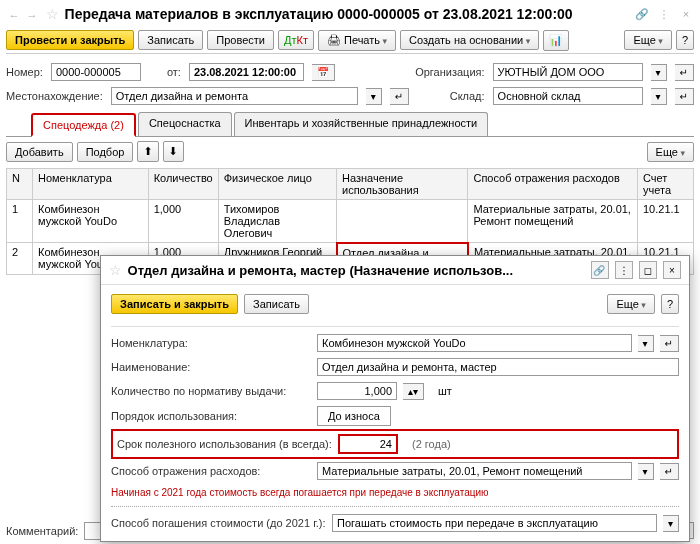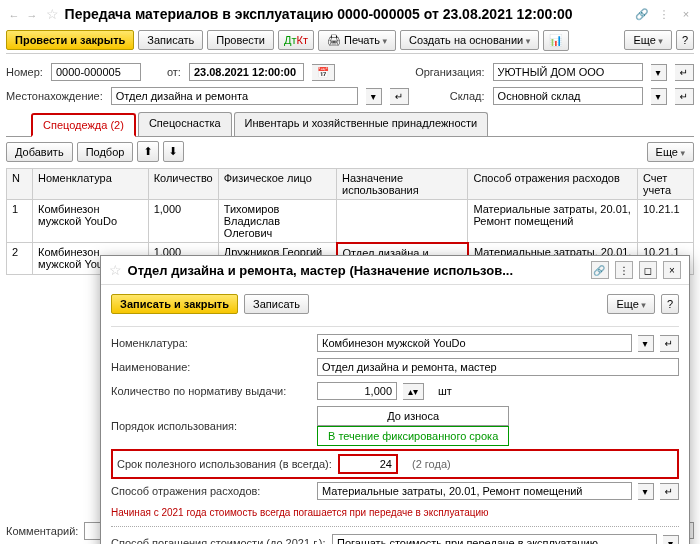--- a/index.html
+++ b/index.html
@@ -193,21 +193,20 @@
     <div class="dlg-row">
       <span class="dlg-lbl">Количество по нормативу выдачи:</span>
       <input class="input right-align" style="width: 80px;" value="1,000">
       <button class="input-btn">▴▾</button>
       <span style="margin-left:8px">шт</span>
     </div>
     <div class="dlg-row">
       <span class="dlg-lbl">Порядок использования:</span>
       <div class="seg">
         <button class="seg-btn">До износа</button>
-        <button class="seg-btn active">В течение фиксированного срока</button>
       </div>
     </div>
     <div class="dlg-row red-box" style="padding:3px 4px">
       <span class="dlg-lbl" style="width:215px">Срок полезного использования (в всегда):</span>
       <input class="input right-align red-box" style="width: 60px;" value="24">
       <span style="margin-left:8px;color:#666">(2 года)</span>
     </div>
     <div class="dlg-row">
       <span class="dlg-lbl">Способ отражения расходов:</span>
       <input class="dlg-input" value="Материальные затраты, 20.01, Ремонт помещений" style="">

